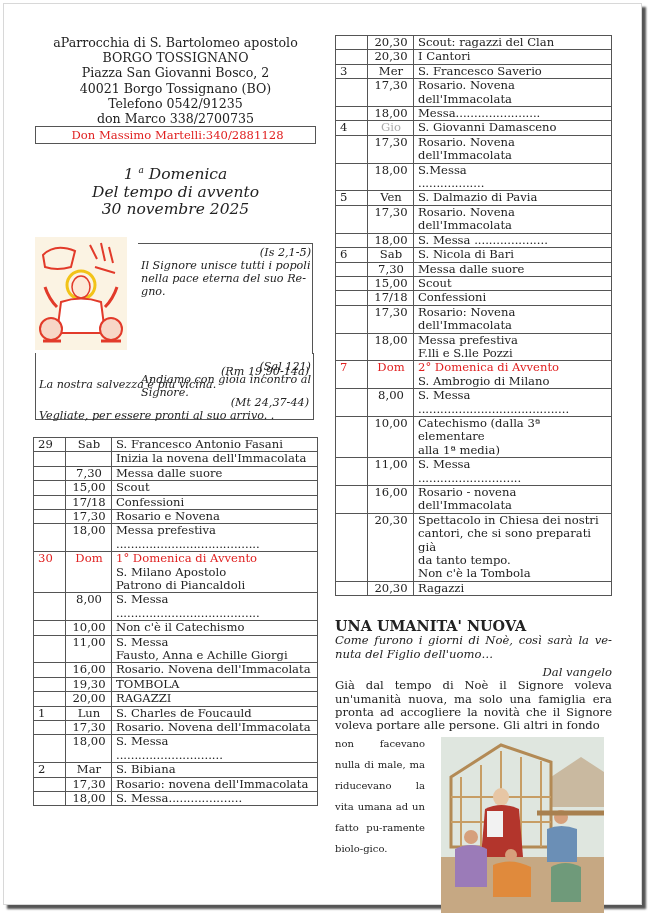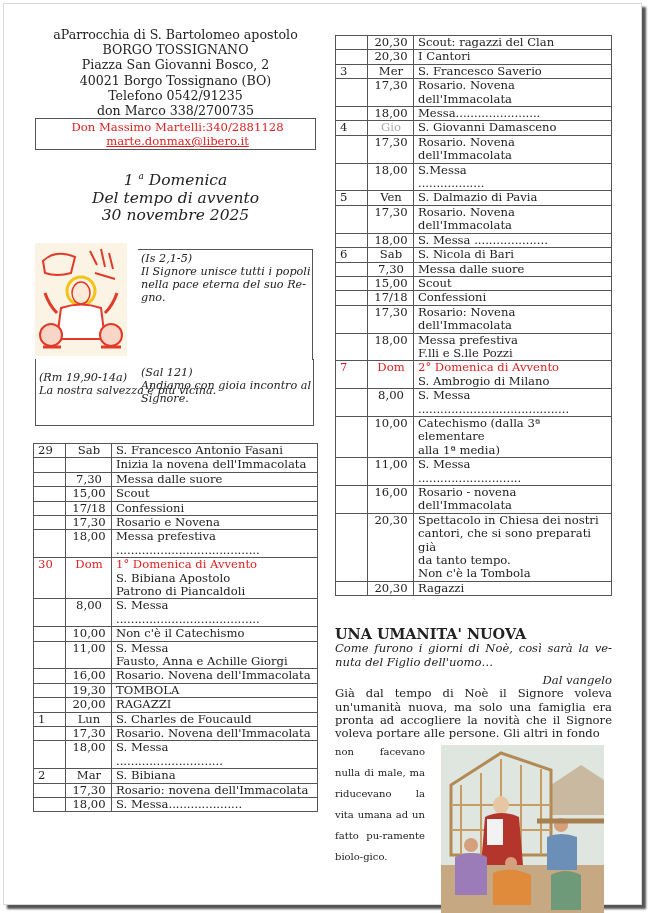--- a/index.html
+++ b/index.html
@@ -1,56 +1,56 @@
 <!DOCTYPE html>
 <html><head>
   <meta charset="utf-8">
   <style>
     html, body { margin: 0; padding: 0; background: #ffffff; }
     body { width: 648px; height: 913px; position: relative; overflow: hidden;
       font-family: "DejaVu Serif", serif; color: #222; }
     .page { position: absolute; left: 3px; top: 3px; width: 637px; height: 900px;
       background: #fff; border: 1px solid #d8d8d8;
       box-shadow: 4px 4px 2px #555; }
-    .col-left { position: absolute; left: 33px; top: 27px; width: 285px; }
+    .col-left { position: absolute; left: 33px; top: 35px; width: 285px; }
     .col-right { position: absolute; left: 335px; top: 35px; width: 277px; }
 
     .header { text-align: center; font-size: 12.6px; line-height: 15.2px; color: #222; }
     .contact-box { margin: 0 2px 0 2px; border: 1px solid #555; text-align: center;
       font-size: 11.6px; line-height: 14px; color: #e02020; padding: 1px 0 1px 4px; }
     .contact-box .email { text-decoration: underline; }
 
     .sunday-title { text-align: center; font-weight: normal; font-style: italic;
       font-size: 15.5px; line-height: 17.5px; margin-top: 18px; color: #222; }
     .sunday-title sup { font-size: 9px; }
 
     .readings { position: relative; margin-top: 16px; height: 188px; }
     .readings .art { position: absolute; left: 2px; top: 2px; width: 92px; height: 113px;
       background: #fbf5e8; }
     .readings .box-top { position: absolute; left: 105px; top: 8px; width: 174px; height: 110px;
       border-top: 1.5px solid #555; border-right: 1.5px solid #555; }
     .readings .box-bottom { position: absolute; left: 2px; top: 118px; width: 277px; height: 66px;
       border-left: 1.5px solid #555; border-right: 1.5px solid #555; border-bottom: 1.5px solid #555; }
     .reading { font-style: italic; font-size: 11.2px; line-height: 13.2px; color: #222; }
-    .reading .ref { display: block; }
+    .reading .ref { display: block; text-align: right; }
     .r1 { position: absolute; left: 108px; top: 11px; width: 170px; }
     .r2 { position: absolute; left: 108px; top: 77px; width: 170px; margin-top: 48px; }
     .r3 { position: absolute; left: 6px; top: 130px; width: 270px; }
     .r4 { position: absolute; left: 6px; top: 161px; width: 270px; }
 
     table.sched { border-collapse: collapse; width: 100%; font-size: 11.6px; }
     table.sched td { border: 1px solid #555; padding: 0 3px 0 4px; line-height: 13.4px;
       vertical-align: top; color: #222; }
     table.sched td.day { width: 24px; }
     table.sched td.time { width: 38px; text-align: center; }
     table.sched tr.red td { color: #e02020; }
     table.sched td.gray { color: #aaa; }
     .left-table { margin-top: 14px; }
 
-    .article { margin-top: 30px; }
+    .article { margin-top: 22px; }
     .article h2 { margin: 0; font-size: 14.4px; font-weight: bold; line-height: 16px; color: #222; }
     .article .lead { font-style: italic; font-size: 11.6px; line-height: 13.4px; text-align: justify; }
     .article .source { font-style: italic; font-size: 11.6px; text-align: right; line-height: 13.4px; margin-top: 5px; }
     .article .body { font-size: 11.6px; line-height: 13.3px; text-align: justify; }
     .article .wrap { position: relative; }
     .article .narrow { width: 90px; font-size: 10px; line-height: 21px; text-align: justify; hyphens: manual; }
     .article .narrow p { margin: 0; }
     .article .picture { position: absolute; left: 106px; top: 4px; width: 163px; height: 185px;
       background: linear-gradient(180deg, #cfe0e8 0%, #e9dcb7 35%, #c9a06d 60%, #a86a45 80%, #d6b08a 100%); }
   </style>
@@ -63,21 +63,20 @@
   <div class="header">
     <div>aParrocchia di S. Bartolomeo apostolo</div>
     <div>BORGO TOSSIGNANO</div>
     <div>Piazza  San Giovanni Bosco, 2</div>
     <div>40021 Borgo Tossignano (BO)</div>
     <div>Telefono 0542/91235</div>
     <div>don Marco 338/2700735</div>
   </div>
   <div class="contact-box">
     <div>Don Massimo Martelli:340/2881128</div>
-    <div class="email">marte.donmax@libero.it</div>
   </div>
 
   <div class="sunday-title">
     <div><span>1</span> <sup>a</sup><span> Domenica</span></div>
     <div>Del tempo di avvento</div>
     <div>30 novembre 2025</div>
   </div>
 
   <div class="readings">
     <div class="art">
@@ -101,20 +100,24 @@
       <span>Il Signore unisce tutti i popoli nella pace eterna del suo Re-gno.</span>
     </div>
     <div class="reading r2">
       <span class="ref">(Sal 121)</span>
       <span>Andiamo con gioia incontro al Signore.</span>
     </div>
     <div class="reading r3">
       <span class="ref">(Rm 19,90-14a)</span>
       <span>La nostra salvezza è più vicina.</span>
     </div>
+    <div class="reading r4">
+      <span class="ref">(Mt 24,37-44)</span>
+      <span>Vegliate, per essere pronti al suo arrivo. .</span>
+    </div>
   </div>
 
   <table class="sched left-table">
     <tbody id="tbody-left">
         <tr>
           <td class="day">29</td>
           <td class="time">Sab</td>
           <td>
             <div>S. Francesco Antonio Fasani</div>
           </td>
@@ -160,21 +163,21 @@
           <td>
             <div>Messa prefestiva</div>
             <div>.......................................</div>
           </td>
         </tr>
         <tr class="red">
           <td class="day">30</td>
           <td class="time">Dom</td>
           <td>
             <div>1° Domenica di Avvento</div>
-            <div style="color: rgb(34, 34, 34);"> S. Bibiana Apostolo</div>
+            <div style="color: rgb(34, 34, 34);"> S. Milano Apostolo</div>
             <div style="color: rgb(34, 34, 34);">Patrono di Piancaldoli</div>
           </td>
         </tr>
         <tr>
           <td class="day"></td>
           <td class="time">8,00</td>
           <td>
             <div>S. Messa</div>
             <div>.......................................</div>
           </td>

